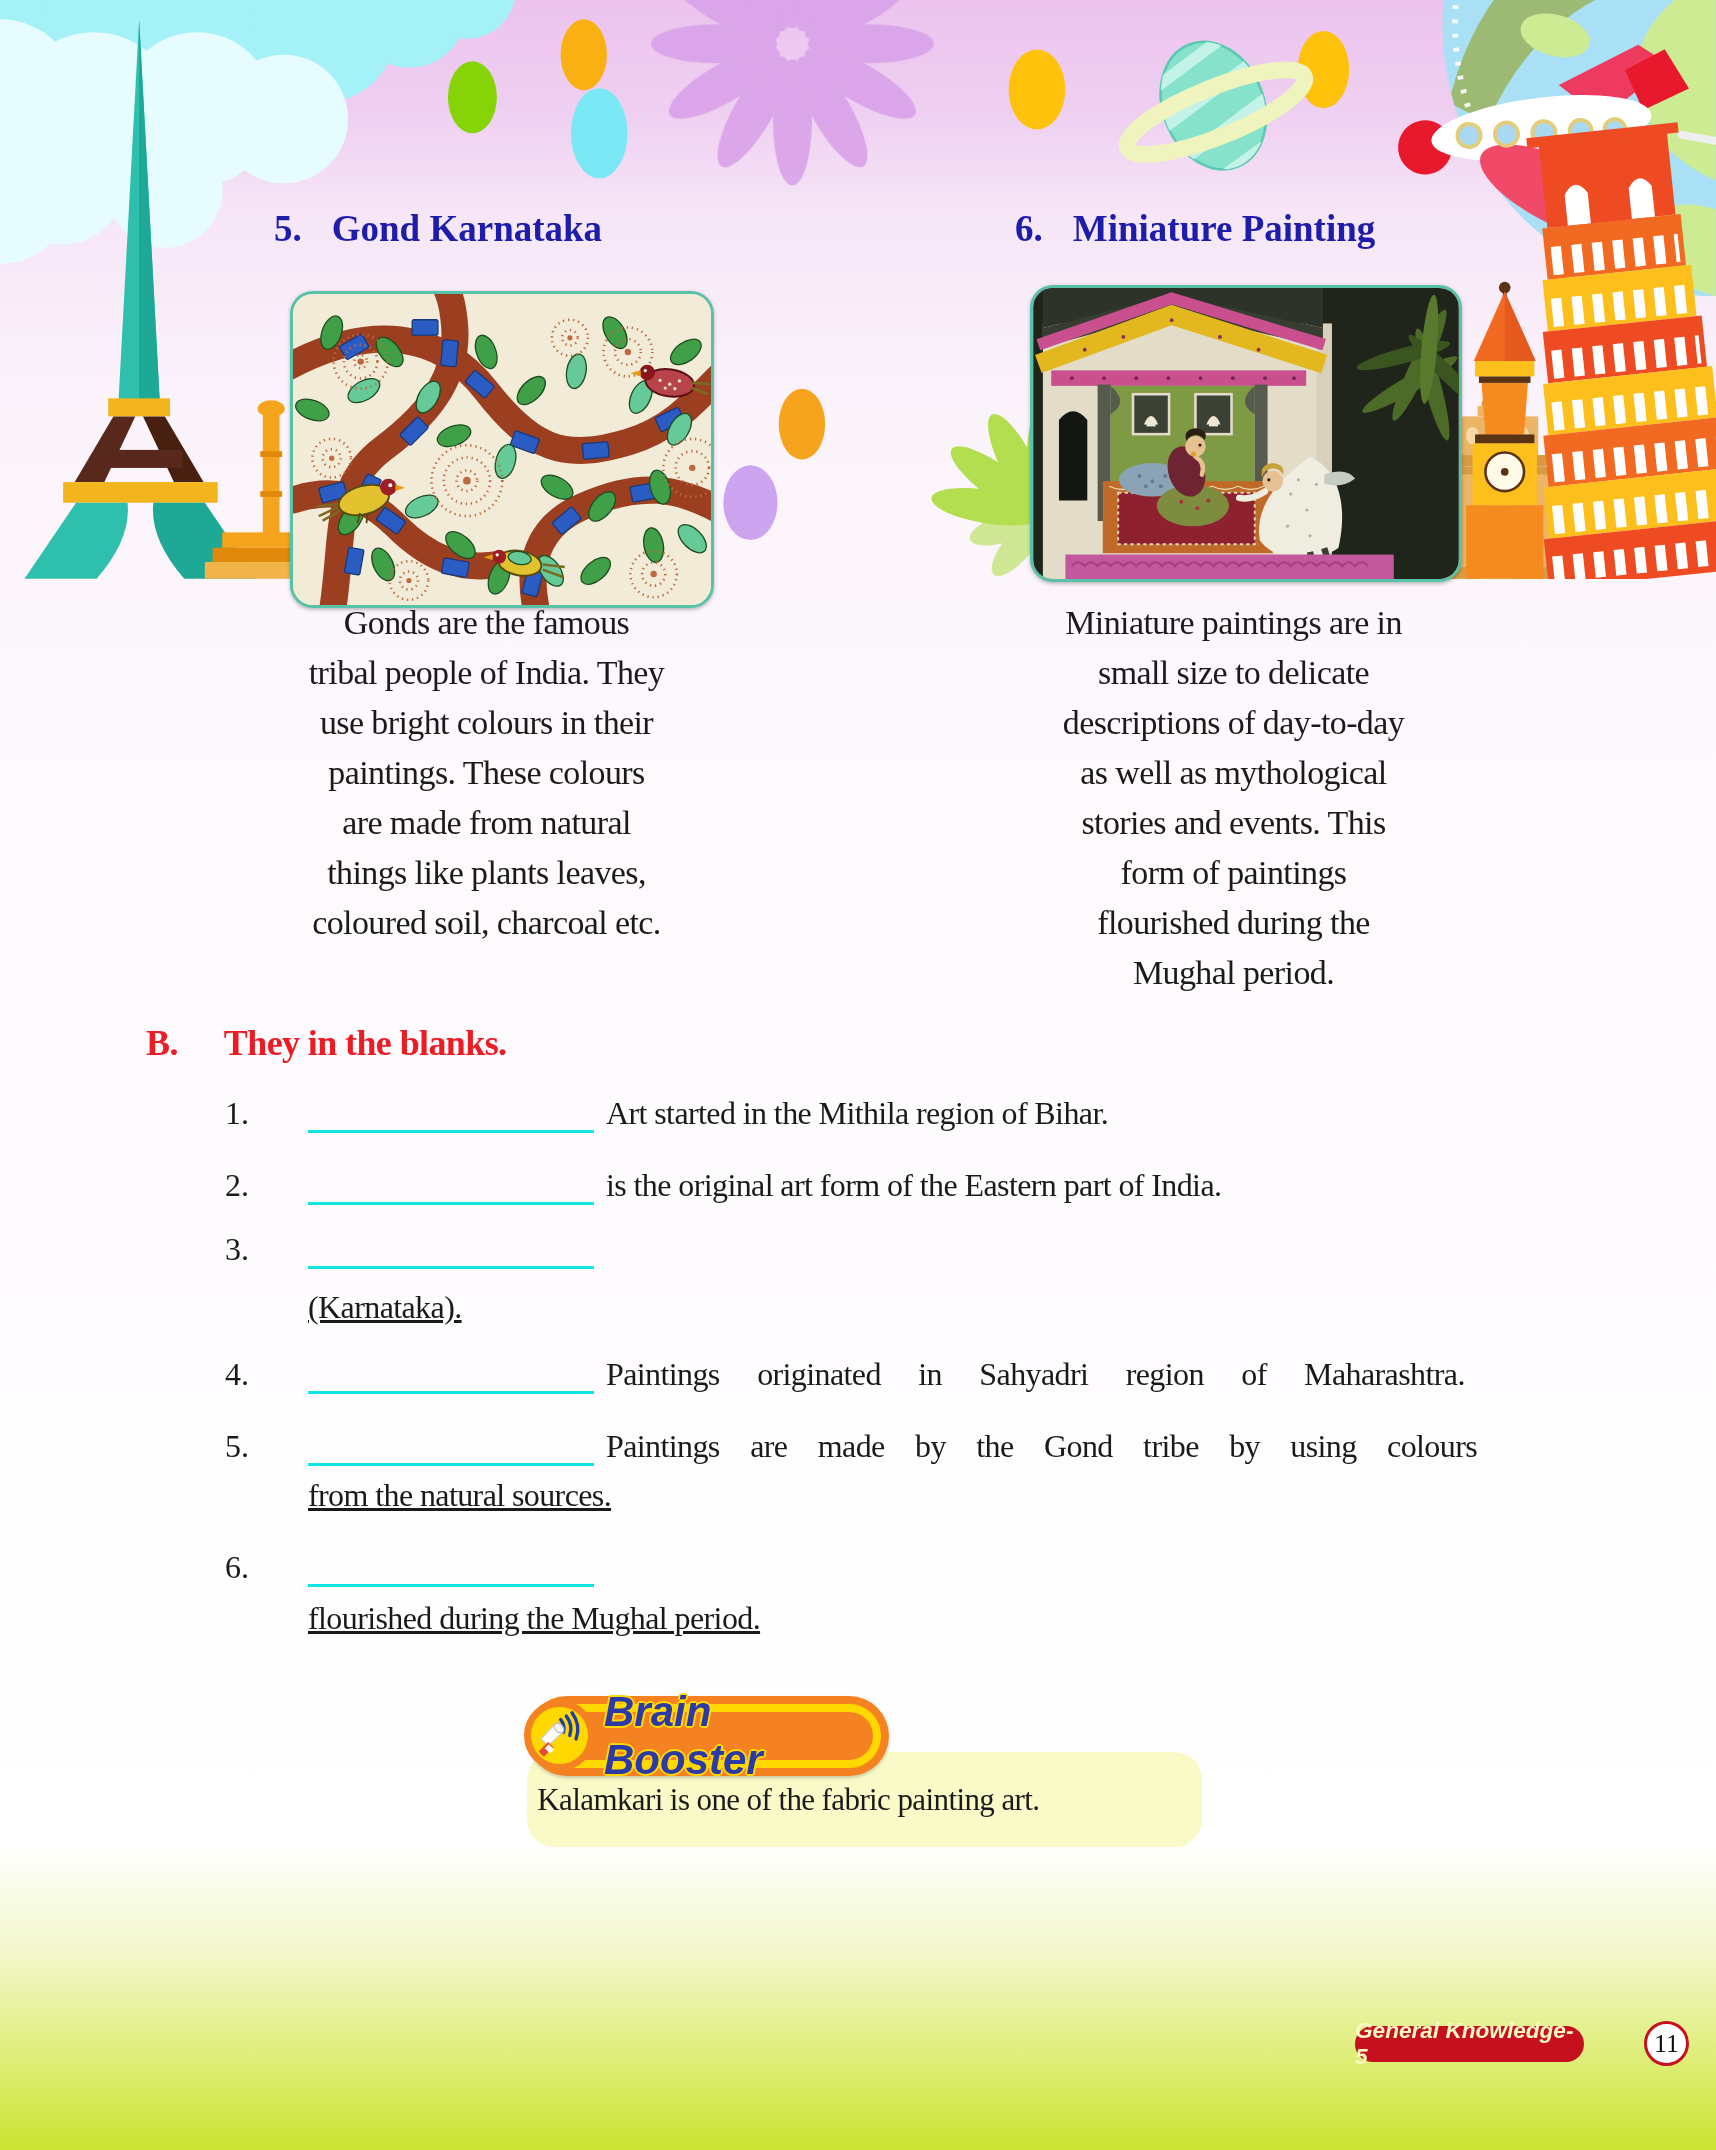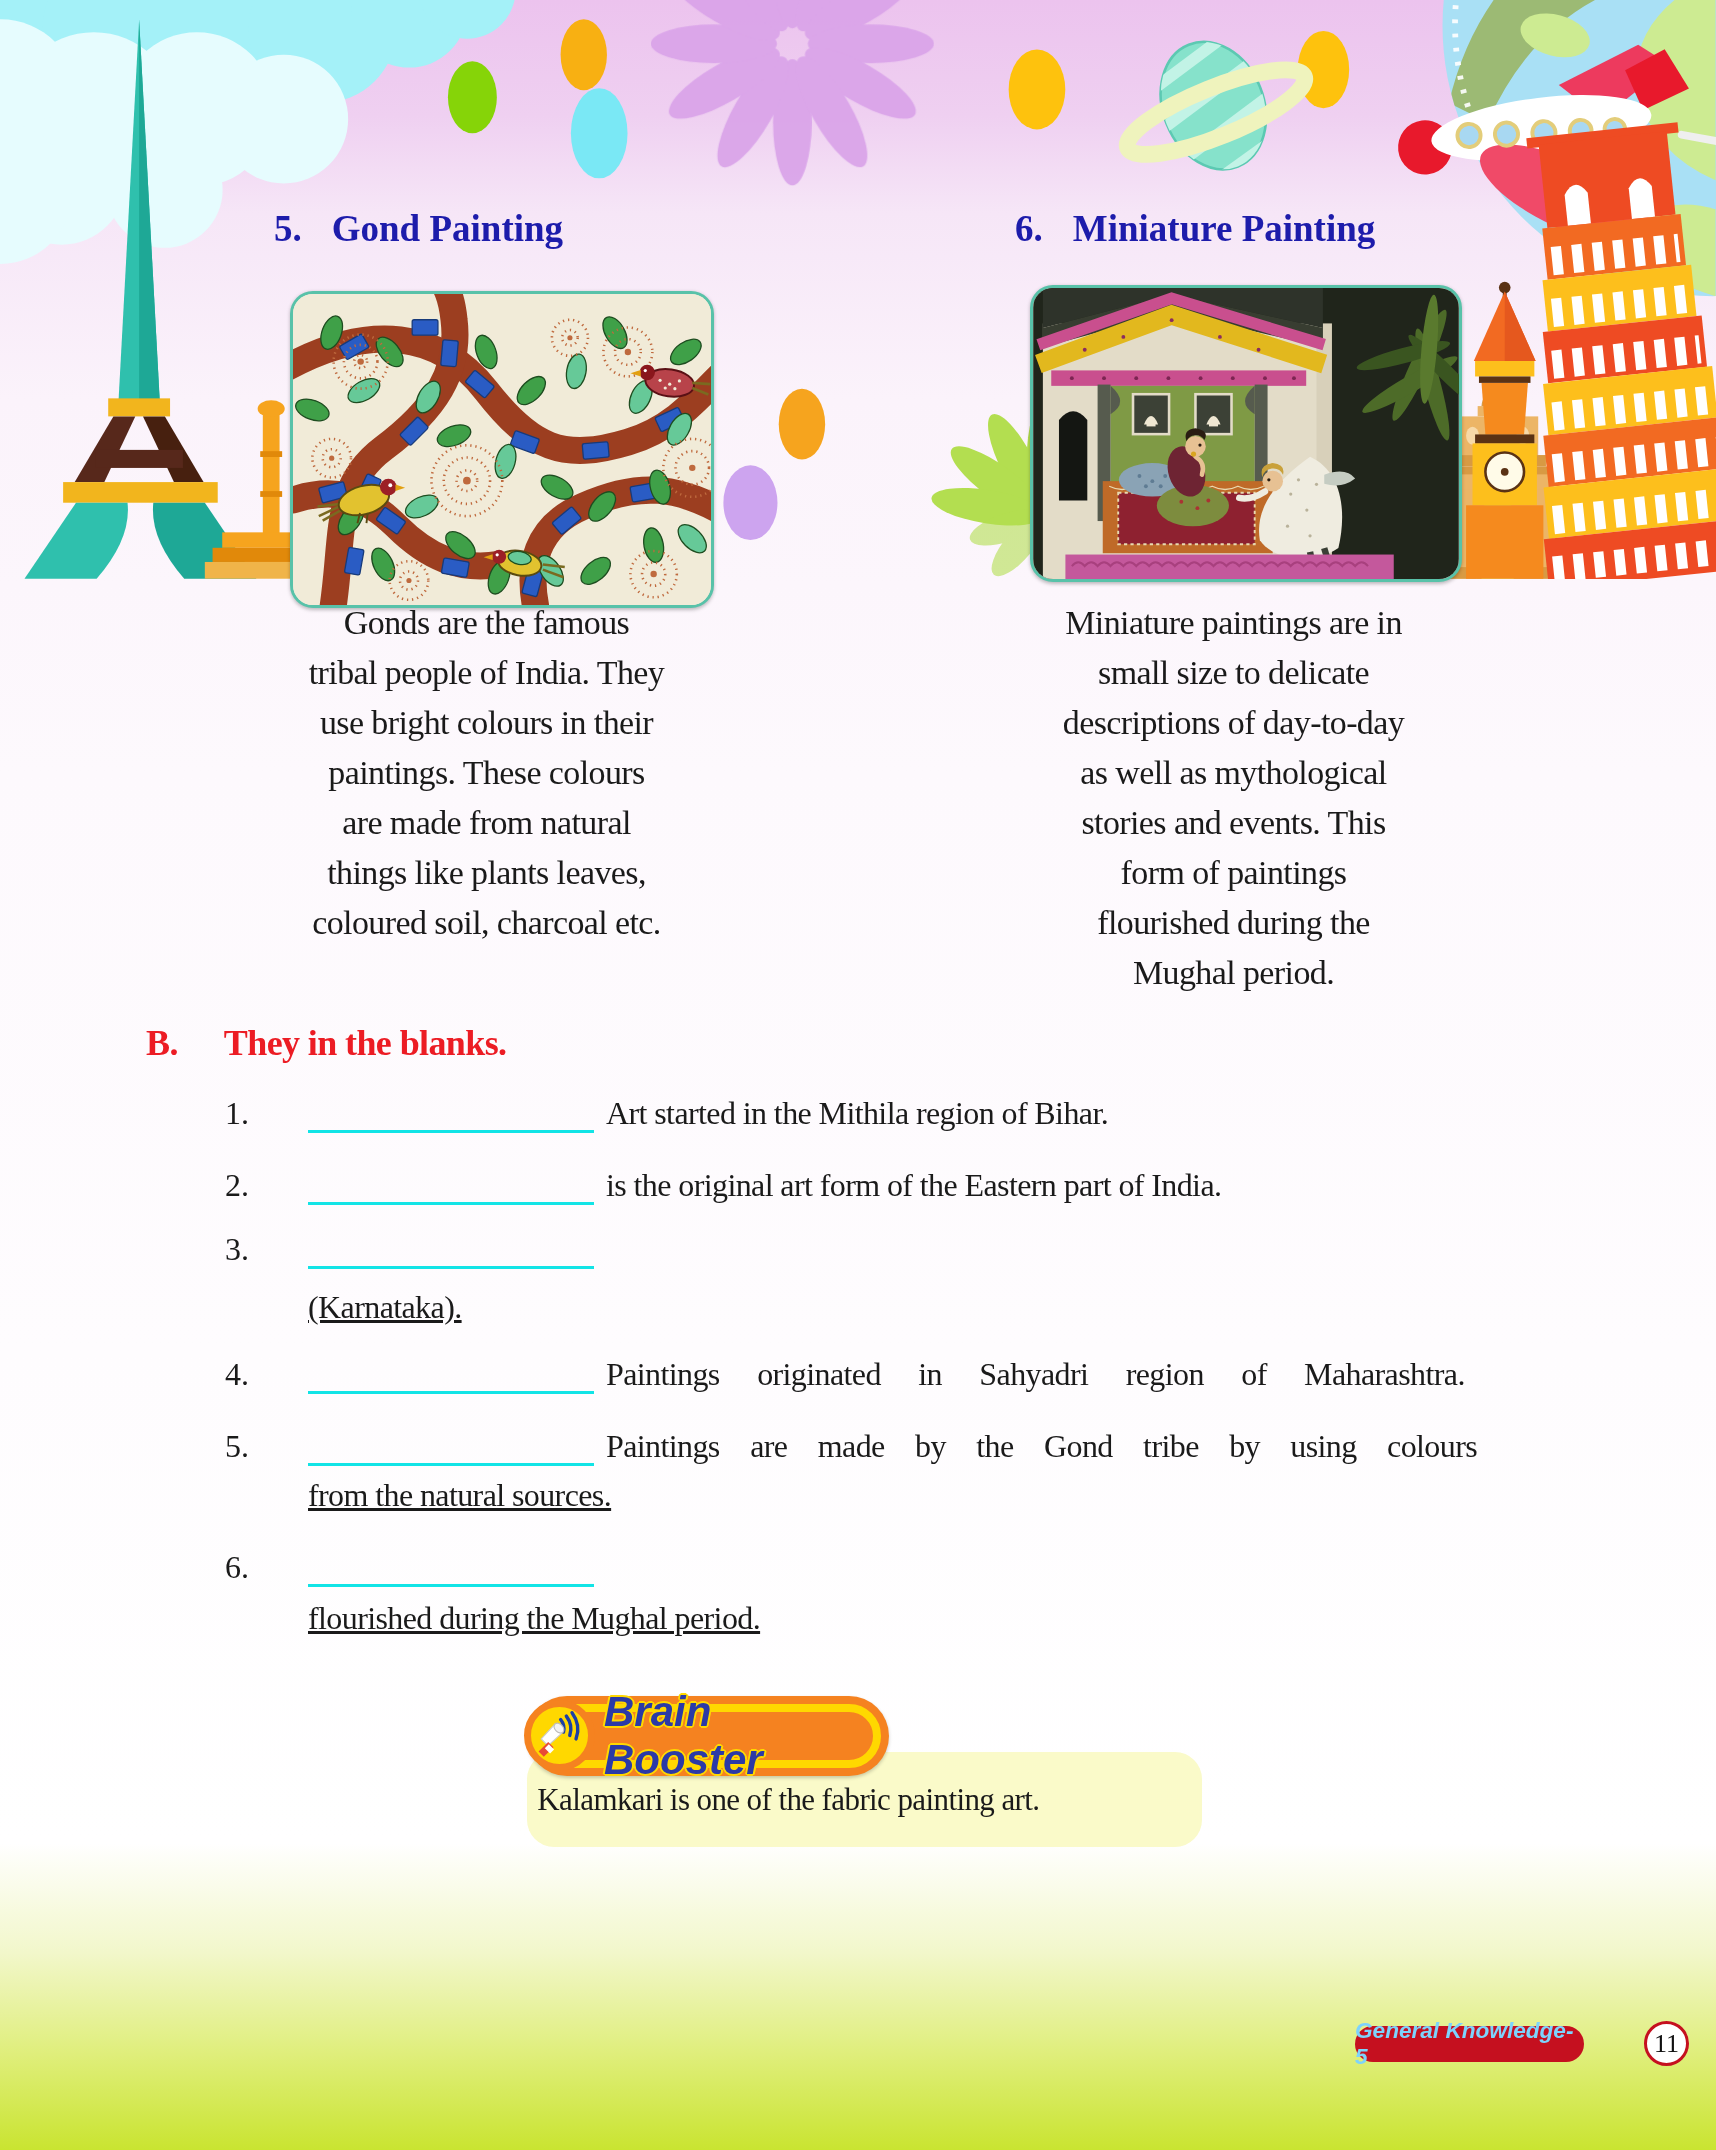--- a/index.html
+++ b/index.html
@@ -45,21 +45,21 @@
     font-size:31px;letter-spacing:-0.6px;}
   .booster{position:absolute;left:527px;top:1696px;width:362px;height:80px;border-radius:40px;background:#f58220;z-index:6;box-shadow:0 1.9px 3.9px rgba(0,0,0,.2);}
   .booster-ring{position:absolute;left:7.7px;top:7.7px;right:7.7px;bottom:7.7px;border:8.4px solid #ffd800;border-radius:32px;}
   .booster-title{position:absolute;left:77px;top:0;width:271px;height:80px;display:flex;align-items:center;justify-content:center;
     font-family:"Liberation Sans",sans-serif;font-weight:bold;font-style:italic;font-size:42px;color:#2b3aa7;
     text-shadow:-1.9px 0 #ffd800,1.9px 0 #ffd800,0 -1.9px #ffd800,0 1.9px #ffd800,-1.3px -1.3px #ffd800,1.3px 1.3px #ffd800,-1.3px 1.3px #ffd800,1.3px -1.3px #ffd800;}
   .booster-circle{position:absolute;left:-2.6px;top:3.9px;width:71px;height:71px;box-sizing:border-box;border:7px solid #f58220;border-radius:50%;background:#ffd800;}
 
   .gk-badge{position:absolute;left:1355px;top:2026px;width:229px;height:36px;border-radius:19.3px;background:#c5101f;z-index:6;
     display:flex;align-items:center;justify-content:center;font-family:"Liberation Sans",sans-serif;
-    font-weight:bold;font-style:italic;font-size:22.6px;color:#7dd3fc;}
+    font-weight:bold;font-style:italic;font-size:22.6px;color:#fef9c3;}
   .page-circle{position:absolute;left:1644px;top:2021px;width:45px;height:45px;box-sizing:border-box;background:#ffffff;
     border:3.2px solid #c5101f;border-radius:50%;z-index:7;display:flex;align-items:center;justify-content:center;
     font-family:"Liberation Serif",serif;font-size:26px;color:#111;}
 </style>
 </head>
 <body>
 
 <div class="page">
 
   <svg class="dec hdr-svg" width="1716" height="309" viewBox="0 0 2664 480">
@@ -287,21 +287,21 @@
         <rect x="2412" y="740" width="296" height="80" fill="#fdbf1c"></rect>
         <line x1="2422" y1="792" x2="2700" y2="792" stroke="#ffffff" stroke-width="44" stroke-dasharray="16 16"></line>
         <rect x="2404" y="820" width="312" height="78" fill="#ee4b23"></rect>
         <line x1="2414" y1="868" x2="2708" y2="868" stroke="#ffffff" stroke-width="40" stroke-dasharray="16 16"></line>
       </g>
     </g>
   </svg>
 
   <div class="col-heading ch-left">
     <span>5.</span>
-    <span>Gond Painting</span>
+    <span>Gond Karnataka</span>
   </div>
   <div class="col-heading ch-right">
     <span>6.</span>
     <span>Miniature Painting</span>
   </div>
 
   <div class="painting painting-gond">
     <svg width="418" height="311" viewBox="0 0 649 483">
       <rect width="649" height="483" fill="#f1ebd8"></rect>
       <g fill="none" stroke="#9c3e20" stroke-width="42" stroke-linecap="round">

